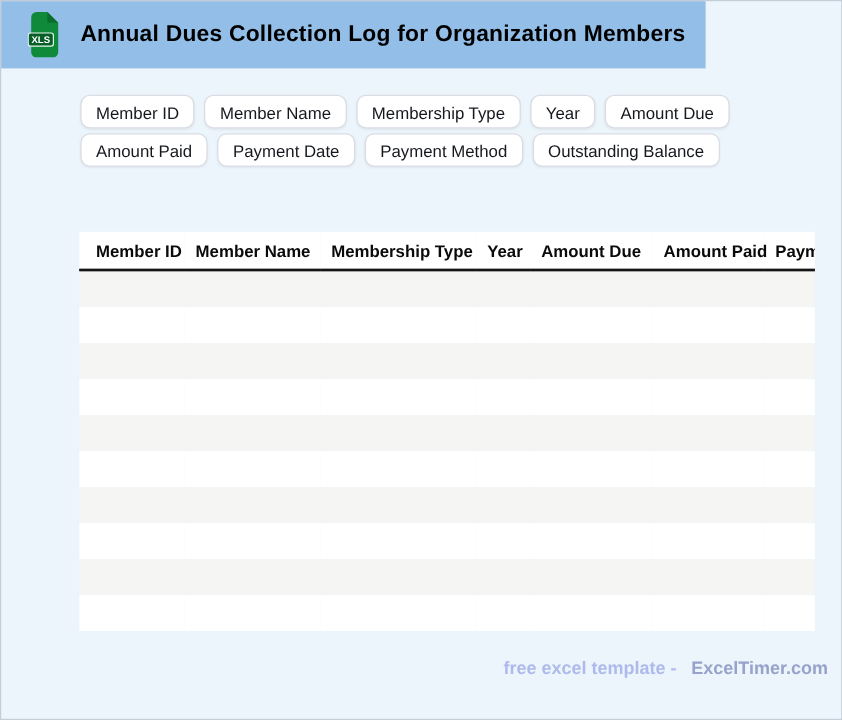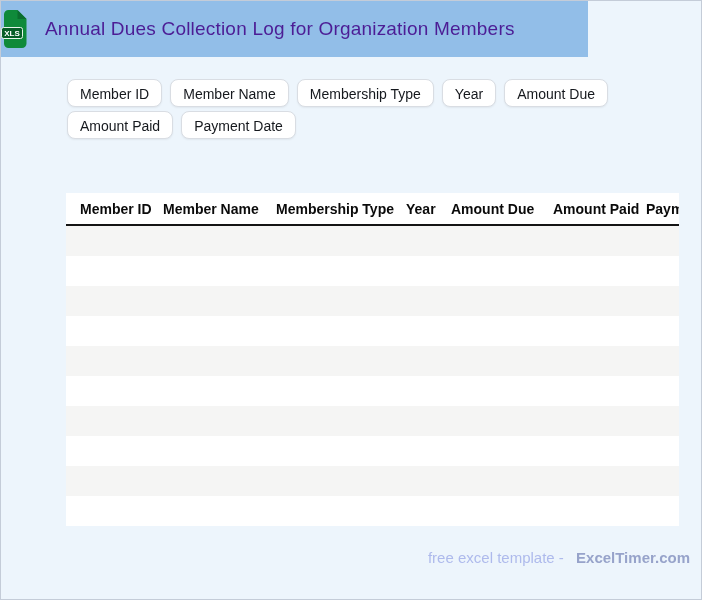--- a/index.html
+++ b/index.html
@@ -11,25 +11,25 @@
     border:1px solid #c4ccd8;
     font-family:"Liberation Sans", sans-serif;
     overflow:hidden;
   }
   
   .header-bar{
     position:absolute;left:0;top:0;
     width:587px;height:56px;
     background:var(--header-bg,#92bee8);
     display:flex;align-items:center;
-    box-sizing:border-box;
+    padding-left:22px;box-sizing:border-box;
   }
   .xls-icon{flex:0 0 auto;width:27px;height:38px;margin-right:17px;}
   .page-title{
-    color:#4c1d95;font-size:19px;font-weight:400;
+    color:#000000;font-size:19px;font-weight:700;
     letter-spacing:.2px;white-space:nowrap;text-align:center;
   }
   
   .chips-wrap{
     position:absolute;left:66px;top:78px;width:560px;
     display:flex;flex-wrap:wrap;gap:4px 8px;
   }
   .chip{
     background:#ffffff;
     border:1px solid #d9dde3;
@@ -61,21 +61,21 @@
   }
   table.sheet th:first-child{padding-left:14px;}
   table.sheet td{height:30px;padding:0 9px;}
   table.sheet tbody tr:nth-child(odd) td{background:var(--row-stripe,#f5f5f4);}
   table.sheet tbody tr:nth-child(even) td{background:#ffffff;}
   
   .footer{
     position:absolute;right:11px;top:548px;
     font-size:15px;white-space:nowrap;
   }
-  .footer .free-text{color:var(--footer-text,#aebaec);font-weight:400;}
+  .footer .free-text{color:var(--footer-text,#aebaec);font-weight:700;}
   .footer .brand{color:var(--footer-brand,#97a3ca);font-weight:700;margin-left:8px;margin-top:27px;}
 </style>
 </head>
 <body>
 
 <div class="header-bar">
   <svg class="xls-icon" viewBox="0 0 27 38" xmlns="http://www.w3.org/2000/svg">
     <path id="icon-body" d="M7.5 0 H16.5 L25.5 9 V33.5 A4.5 4.5 0 0 1 21 38 H7.5 A4.5 4.5 0 0 1 3 33.5 V4.5 A4.5 4.5 0 0 1 7.5 0 Z" fill="#0f8a3a"></path>
     <path id="icon-fold" d="M16.5 0 L25.5 9 H16.5 Z" fill="#0b6e2e"></path>
     <rect id="icon-band" x="0.5" y="17.5" width="21" height="11" rx="2" fill="#075e27" stroke="#e8f5ec" stroke-width="1"></rect>
@@ -85,20 +85,22 @@
 </div>
 
 <div class="chips-wrap">
     <div class="chip">Member ID</div>
     <div class="chip">Member Name</div>
     <div class="chip">Membership Type</div>
     <div class="chip">Year</div>
     <div class="chip">Amount Due</div>
     <div class="chip">Amount Paid</div>
     <div class="chip">Payment Date</div>
+    <div class="chip">Payment Method</div>
+    <div class="chip">Outstanding Balance</div>
   </div>
 
 <div class="table-clip">
   <table class="sheet">
     <colgroup>
         <col style="width: 88px;">
         <col style="width: 113px;">
         <col style="width: 130px;">
         <col style="width: 45px;">
         <col style="width: 102px;">

